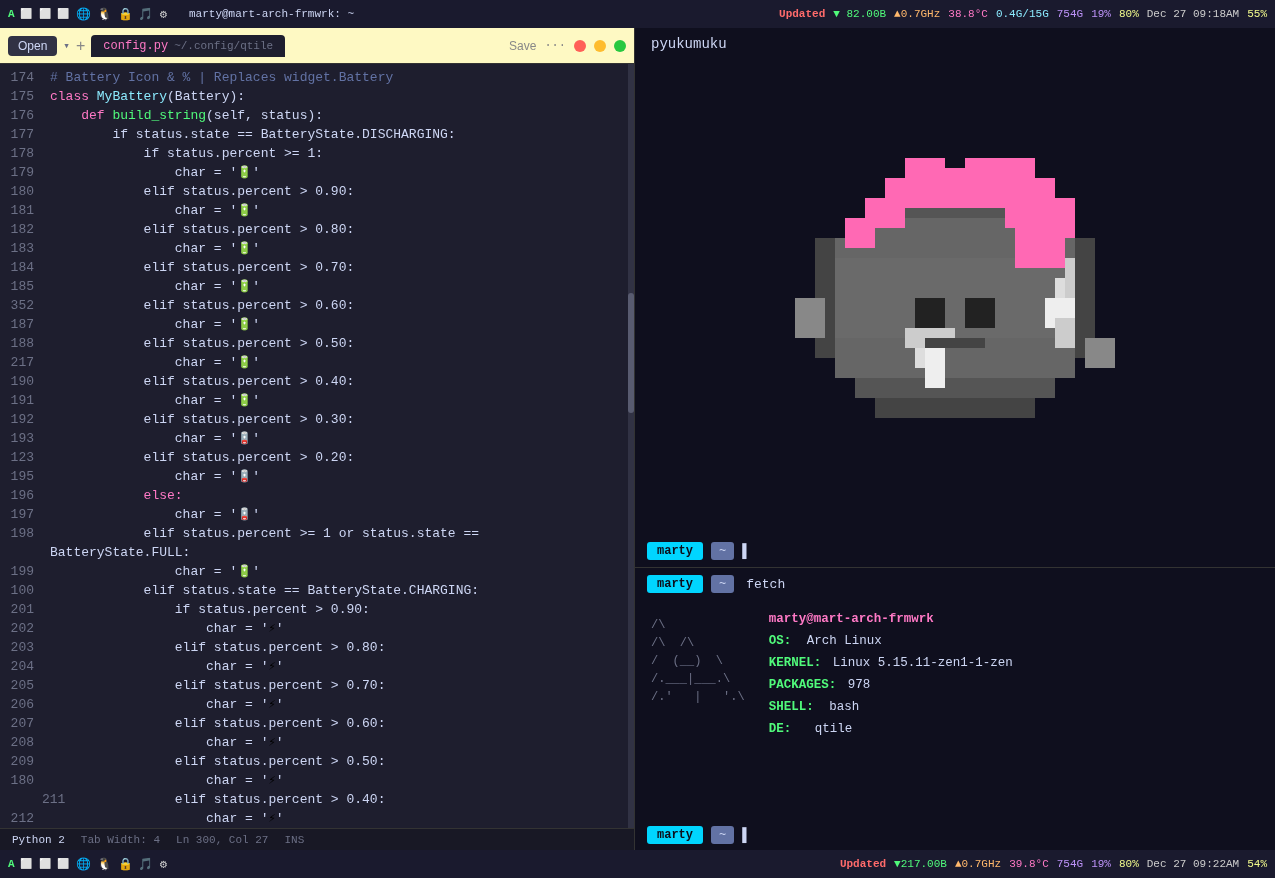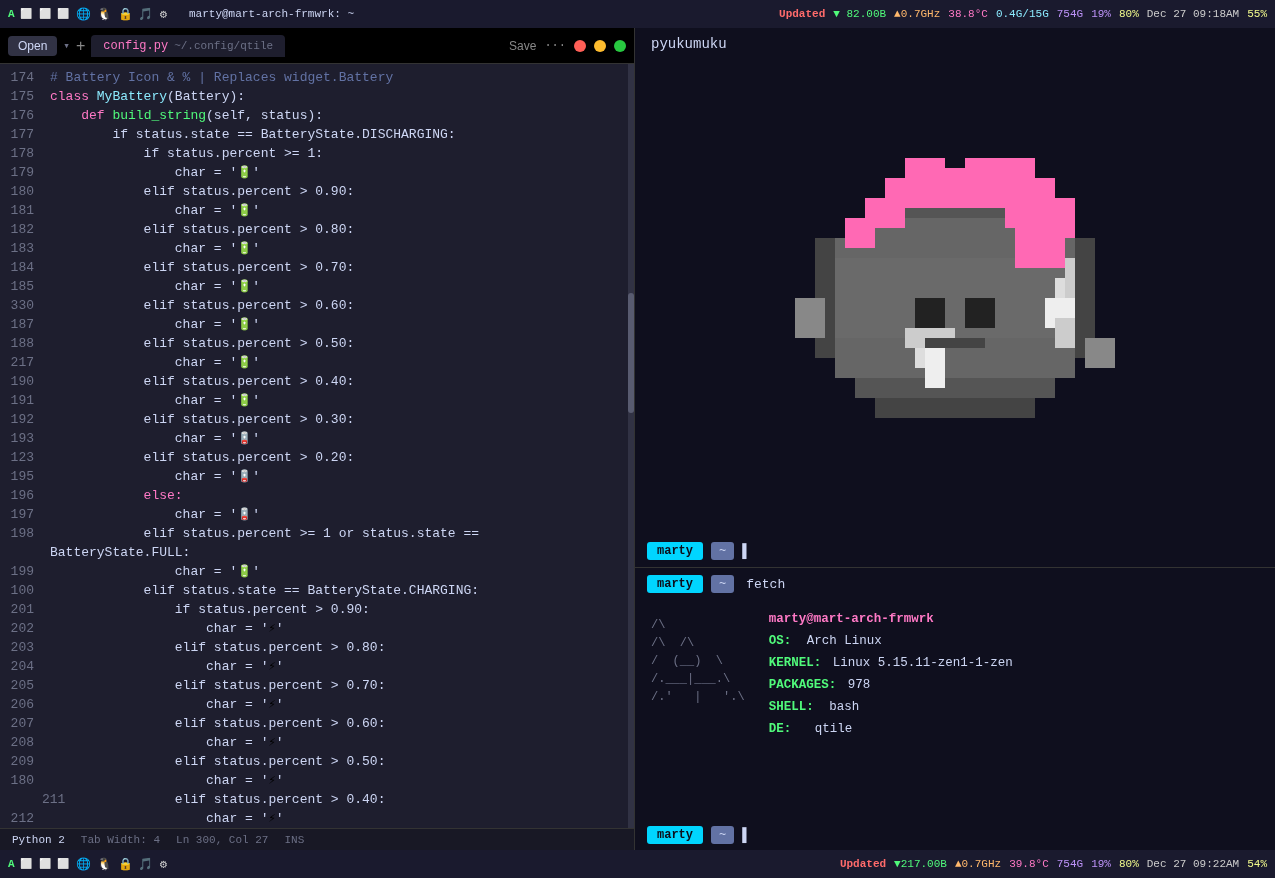--- a/index.html
+++ b/index.html
@@ -56,21 +56,21 @@
       width: 635px;
       height: 100%;
       background: #1e1e2e;
       display: flex;
       flex-direction: column;
       border-right: 1px solid #333;
     }
 
     .editor-tabs {
       height: 36px;
-      background: #000000;
+      background: #fef9c3;
       display: flex;
       align-items: center;
       padding: 0 8px;
       gap: 8px;
       border-bottom: 1px solid #333;
     }
     .editor-tab-left {
       display: flex;
       align-items: center;
       gap: 6px;
@@ -387,21 +387,21 @@
             <div style="height: 19px; font-size: 13px; line-height: 19px;">176</div>
             <div style="height: 19px; font-size: 13px; line-height: 19px;">177</div>
             <div style="height: 19px; font-size: 13px; line-height: 19px;">178</div>
             <div style="height: 19px; font-size: 13px; line-height: 19px;">179</div>
             <div style="height: 19px; font-size: 13px; line-height: 19px;">180</div>
             <div style="height: 19px; font-size: 13px; line-height: 19px;">181</div>
             <div style="height: 19px; font-size: 13px; line-height: 19px;">182</div>
             <div style="height: 19px; font-size: 13px; line-height: 19px;">183</div>
             <div style="height: 19px; font-size: 13px; line-height: 19px;">184</div>
             <div style="height: 19px; font-size: 13px; line-height: 19px;">185</div>
-            <div style="height: 19px; font-size: 13px; line-height: 19px;">330</div>
+            <div style="height: 19px; font-size: 13px; line-height: 19px;">352</div>
             <div style="height: 19px; font-size: 13px; line-height: 19px;">187</div>
             <div style="height: 19px; font-size: 13px; line-height: 19px;">188</div>
             <div style="height: 19px; font-size: 13px; line-height: 19px;">217</div>
             <div style="height: 19px; font-size: 13px; line-height: 19px;">190</div>
             <div style="height: 19px; font-size: 13px; line-height: 19px;">191</div>
             <div style="height: 19px; font-size: 13px; line-height: 19px;">192</div>
             <div style="height: 19px; font-size: 13px; line-height: 19px;">193</div>
             <div style="height: 19px; font-size: 13px; line-height: 19px;">123</div>
             <div style="height: 19px; font-size: 13px; line-height: 19px;">195</div>
             <div style="height: 19px; font-size: 13px; line-height: 19px;">196</div>

